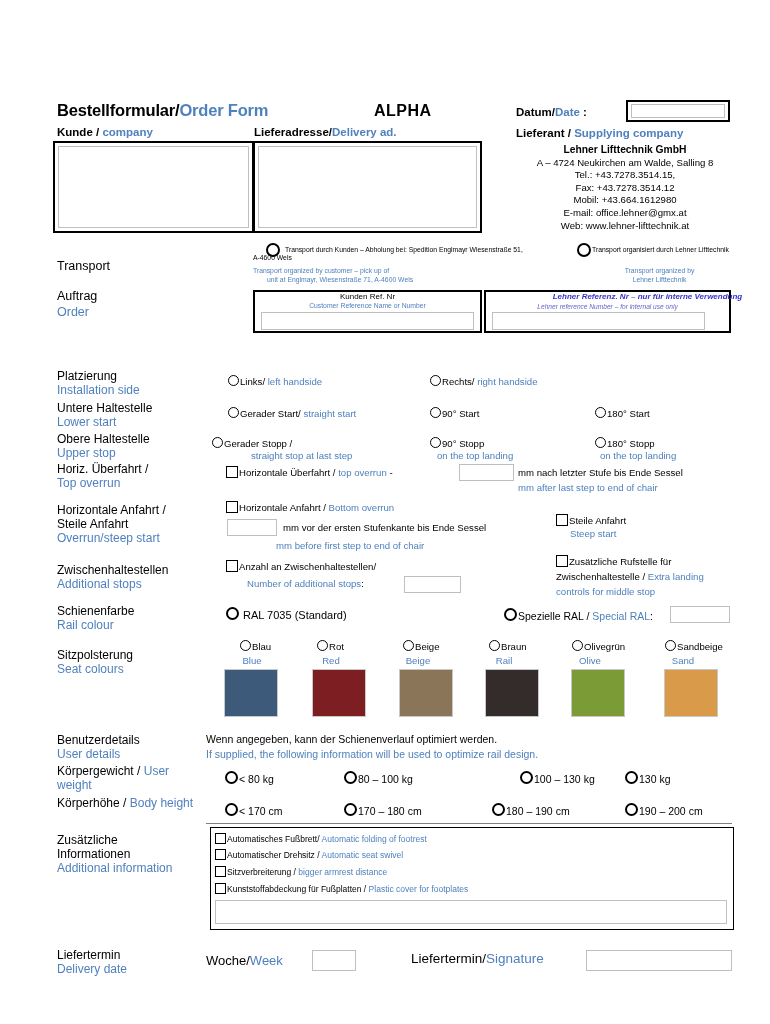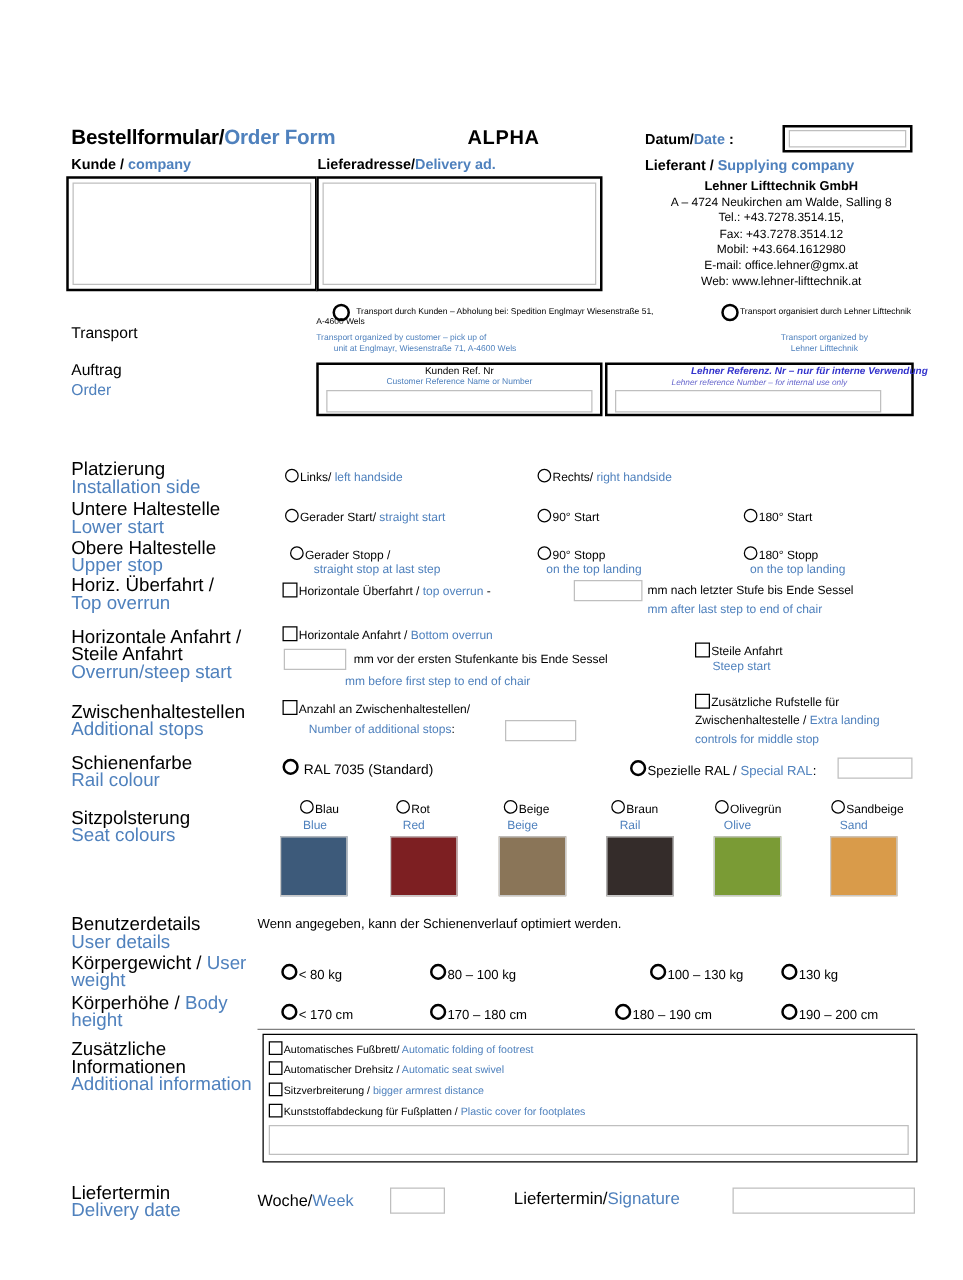--- a/index.html
+++ b/index.html
@@ -54,21 +54,21 @@
   #kref-in{left:261px;top:312px;width:213px;height:18px;}
 
   #lref-box{left:484px;top:290px;width:247px;height:43px;}
   #lref-t1{left:484px;top:292px;width:247px;font-size:8px;text-align:center;font-weight:bold;font-style:italic;color:#3333cc;padding-left:40px;}
   #lref-t2{left:484px;top:303px;width:247px;font-size:6.6px;text-align:center;font-style:italic;color:#6666cc;}
   #lref-in{left:492px;top:312px;width:213px;height:18px;}
 
   
   #tech-hd{left:57px;top:344px;font-size:13.5px;font-weight:bold;}
 
-  .rowlabel{font-size:15px;line-height:14px;}
+  .rowlabel{font-size:12px;line-height:14px;}
   .opt{font-size:9.6px;white-space:nowrap;}
   .opt .lbl{margin-left:1px;}
   .sub{font-size:9.6px;color:#4f81bd;}
 
   
   .swatch{width:54px;height:48px;border:1px solid #c8c8c8;box-sizing:border-box;}
 
   hr.sep{position:absolute;border:none;border-top:1px solid #808080;margin:0;}
 
   
@@ -144,21 +144,21 @@
     <div class="blue">Lower start</div>
   </div>
   <div class="abs opt" style="left:228px;top:407px;"><span class="radio"></span><span class="lbl">Gerader Start/</span><span class="blue"> straight start</span></div>
   <div class="abs opt" style="left:430px;top:407px;"><span class="radio"></span><span class="lbl">90° Start</span></div>
   <div class="abs opt" style="left:595px;top:407px;"><span class="radio"></span><span class="lbl">180° Start</span></div>
 
   <div class="abs rowlabel" style="left:57px;top:432px;">
     <div>Obere Haltestelle</div>
     <div class="blue">Upper stop</div>
   </div>
-  <div class="abs opt" style="left:232px;top:437px;text-align:right;"><span class="radio"></span><span class="lbl">Gerader Stopp /</span></div>
+  <div class="abs opt" style="left:212px;top:437px;text-align:right;"><span class="radio"></span><span class="lbl">Gerader Stopp /</span></div>
   <div class="abs sub" style="left:251px;top:450px;">straight stop at last step</div>
   <div class="abs opt" style="left:430px;top:437px;"><span class="radio"></span><span class="lbl">90° Stopp</span></div>
   <div class="abs sub" style="left:437px;top:450px;">on the top landing</div>
   <div class="abs opt" style="left:595px;top:437px;"><span class="radio"></span><span class="lbl">180° Stopp</span></div>
   <div class="abs sub" style="left:600px;top:450px;">on the top landing</div>
 
   <div class="abs rowlabel" style="left:57px;top:462px;">
     <div>Horiz. Überfahrt /</div>
     <div class="blue">Top overrun</div>
   </div>
@@ -227,20 +227,21 @@
 
   <div class="abs opt" style="left:665px;top:640px;"><span class="radio"></span><span class="lbl">Sandbeige</span></div>
   <div class="abs sub ctr" style="left:657px;top:655px;width:52px;">Sand</div>
   <div class="abs swatch" style="left:664px;top:669px;background:#d99b4a;"></div>
 
   <div class="abs rowlabel" style="left:57px;top:733px;">
     <div>Benutzerdetails</div>
     <div class="blue">User details</div>
   </div>
   <div class="abs" style="left:206px;top:733px;font-size:10.5px;">Wenn angegeben, kann der Schienenverlauf optimiert werden.</div>
+  <div class="abs blue" style="left:206px;top:748px;font-size:10.5px;">If supplied, the following information will be used to optimize rail design.</div>
 
   <div class="abs rowlabel" style="left:57px;top:764px;width:150px;"><span>Körpergewicht / </span><span class="blue">User weight</span></div>
   <div class="abs opt" style="left:225px;top:771px;font-size:10.5px;"><span class="radio" style="width:13px;height:13px;border-width:2px;"></span><span class="lbl">&lt; 80 kg</span></div>
   <div class="abs opt" style="left:344px;top:771px;font-size:10.5px;"><span class="radio" style="width:13px;height:13px;border-width:2px;"></span><span class="lbl">80 – 100 kg</span></div>
   <div class="abs opt" style="left:492px;top:771px;font-size:10.5px;padding-left:28px;"><span class="radio" style="width:13px;height:13px;border-width:2px;"></span><span class="lbl">100 – 130 kg</span></div>
   <div class="abs opt" style="left:625px;top:771px;font-size:10.5px;"><span class="radio" style="width:13px;height:13px;border-width:2px;"></span><span class="lbl">130 kg</span></div>
 
   <div class="abs rowlabel" style="left:57px;top:796px;width:150px;"><span>Körperhöhe / </span><span class="blue">Body height</span></div>
   <div class="abs opt" style="left:225px;top:803px;font-size:10.5px;"><span class="radio" style="width:13px;height:13px;border-width:2px;"></span><span class="lbl">&lt; 170 cm</span></div>
   <div class="abs opt" style="left:344px;top:803px;font-size:10.5px;"><span class="radio" style="width:13px;height:13px;border-width:2px;"></span><span class="lbl">170 – 180 cm</span></div>

